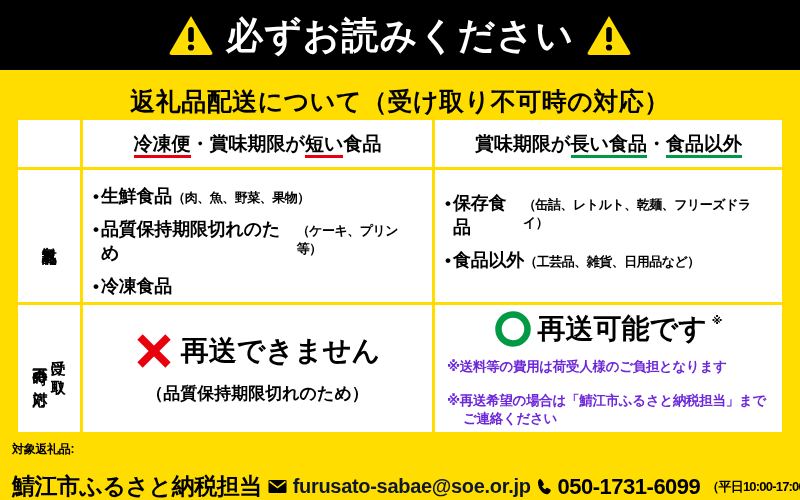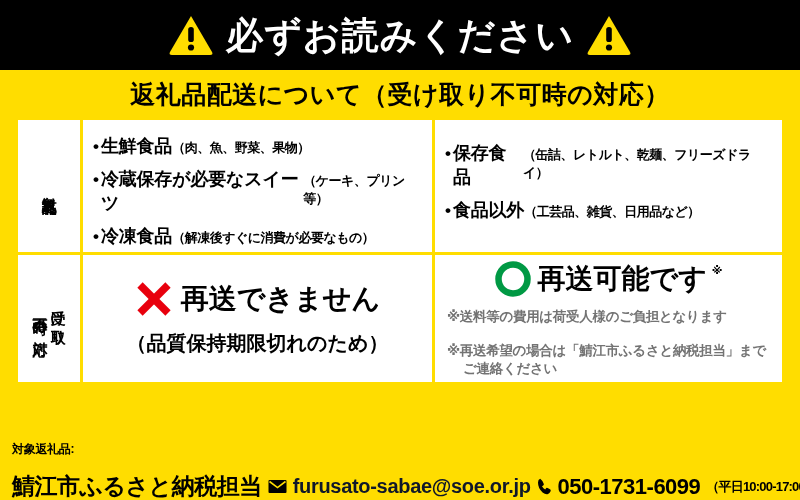--- a/index.html
+++ b/index.html
@@ -25,21 +25,21 @@
     font-weight:bold;
     letter-spacing:1px;
     line-height:1;
     white-space:nowrap;
   }
 
   
   .subtitle-band {
     position:absolute; left:0; top:70px; width:800px; height:48px;
     background:#FFDD00;
-    display:flex; align-items:center; justify-content:center;
+    display:flex; align-items:flex-end; justify-content:center;
   }
   .subtitle-text {
     color:#000000; font-size:25px; font-weight:bold; white-space:nowrap;
     letter-spacing:0.5px;
   }
 
   
   .table {
     position:absolute; left:18px; top:120px; width:764px; height:312px;
     background:#FFDD00;
@@ -88,29 +88,29 @@
 
   
   .result-left {
     display:flex; flex-direction:column; align-items:center; justify-content:center;
     height:100%; padding:6px;border-radius:6px;
   }
   .res-line { display:flex; align-items:center; justify-content:center; gap:8px; }
   .x-mark { width:38px; height:38px; flex:0 0 auto; }
   .o-mark { width:38px; height:38px; flex:0 0 auto; }
   .res-text { font-size:28px; font-weight:bold; color:#000; white-space:nowrap; }
-  .res-sub { font-size:20px; font-weight:bold; color:#000; margin-top:12px; white-space:nowrap; }
+  .res-sub { font-size:17px; font-weight:bold; color:#000; margin-top:12px; white-space:nowrap; }
 
   .result-right {
     display:flex; flex-direction:column; justify-content:center;
     height:100%; padding:6px 12px;
   }
   .res-right-head { display:flex; align-items:flex-start; justify-content:center; gap:5px; margin-bottom:10px; }
   .sup-mark { font-size:11px; font-weight:bold; color:#000; align-self:flex-start; margin-top:4px; }
-  .note { font-size:13.5px; font-weight:bold; color:#737373; line-height:1.3; letter-spacing:-0.3px; }
+  .note { font-size:13.5px; font-weight:bold; color:#6d28d9; line-height:1.3; letter-spacing:-0.3px; }
   .note + .note { margin-top:17px; }
   .note .indent { display:block; padding-left:16px; }
 
   
   .footer {
     position:absolute; left:0; top:435px; width:800px; height:65px;
     background:#FFDD00; padding:6px 12px 0 12px;
   }
   .footer-label { font-size:12px; font-weight:bold; color:#000; letter-spacing:-0.3px; }
   .footer-main { display:flex; align-items:center; gap:6px; margin-top:13px; white-space:nowrap; }
@@ -139,40 +139,52 @@
       <circle cx="23" cy="33.5" r="3.1" fill="#000000"></circle>
     </svg>
   </div>
 
   <div class="subtitle-band">
     <div class="subtitle-text">返礼品配送について（受け取り不可時の対応）</div>
   </div>
 
   <div class="table">
 
+    <div class="trow head">
+      <div class="cell c-label"></div>
+      <div class="cell c-left head-cell">
+        <span class="head-text">
+          <span class="u-red">冷凍便</span><span>・</span><span>賞味期限が</span><span class="u-red">短い</span><span>食品</span>
+        </span>
+      </div>
+      <div class="cell c-right head-cell">
+        <span class="head-text">
+          <span>賞味期限が</span><span class="u-green">長い食品</span><span>・</span><span class="u-green">食品以外</span>
+        </span>
+      </div>
+    </div>
 
     <div class="trow" style="height:132px;">
       <div class="cell c-label vlabel">対象返礼品</div>
 
       <div class="cell c-left">
         <div class="bullets">
           <div class="bullet">
             <span class="dot">•</span>
             <span class="main">生鮮食品</span>
             <span class="sub">（肉、魚、野菜、果物）</span>
           </div>
           <div class="bullet">
             <span class="dot">•</span>
-            <span class="main">冷蔵保存が必要なスイーツ</span>
+            <span class="main">品質保持期限切れのため</span>
             <span class="sub">（ケーキ、プリン等）</span>
           </div>
           <div class="bullet">
             <span class="dot">•</span>
             <span class="main">冷凍食品</span>
-            <span class="sub">（解凍後すぐに消費が必要なもの）</span>
           </div>
           <div class="bullet">
             <span class="dot">•</span>
             <span class="main">無添加・手作りの加工品</span>
             <span class="sub">（惣菜、漬物など）</span>
           </div>
         </div>
       </div>
 
       <div class="cell c-right">

